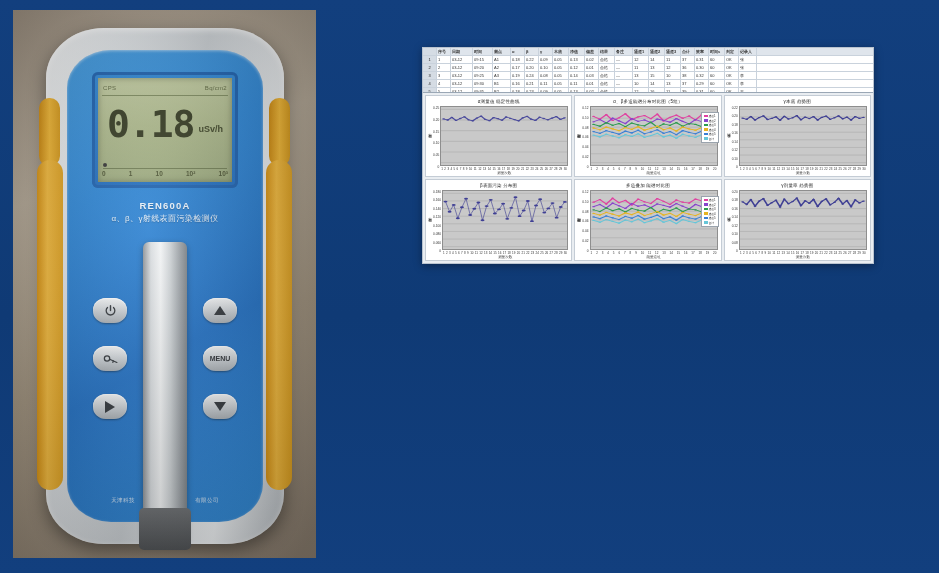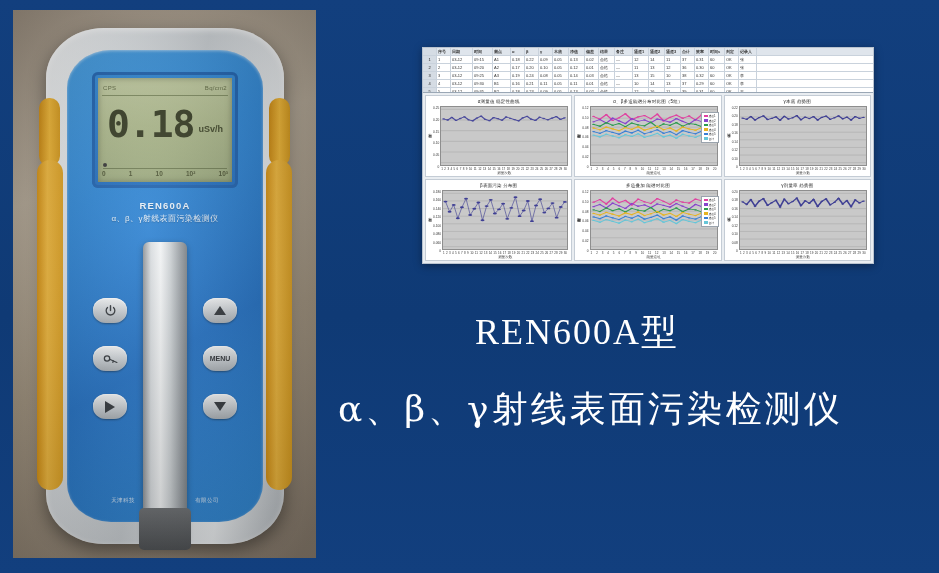--- a/index.html
+++ b/index.html
@@ -1216,18 +1216,14 @@
                 <span>29</span>
                 <span>30</span>
               </div>
               <div class="x-label">测量次数</div>
             </div>
           </div>
         </div>
       </div>
   </div>
 
-  <div class="title-block">
-    <div class="title-main">REN600A型</div>
-    <div class="title-sub">α、β、γ射线表面污染检测仪</div>
-  </div>
 
 </div>
 
 </body></html>

